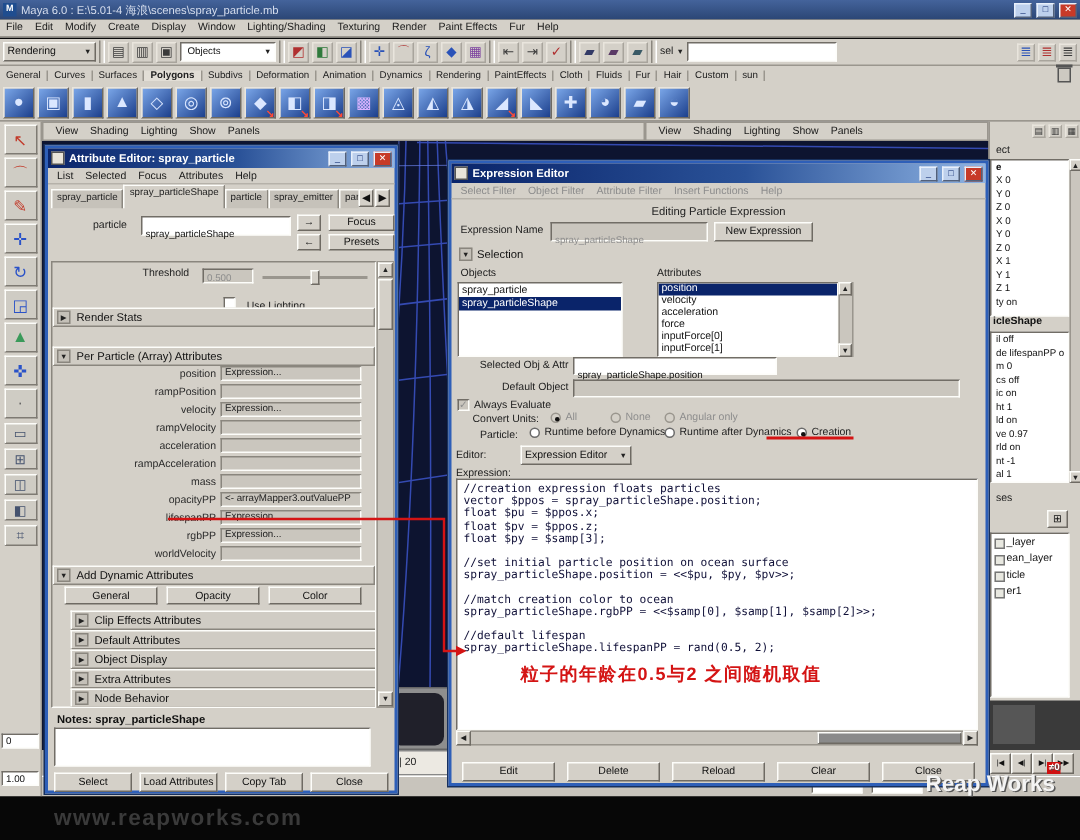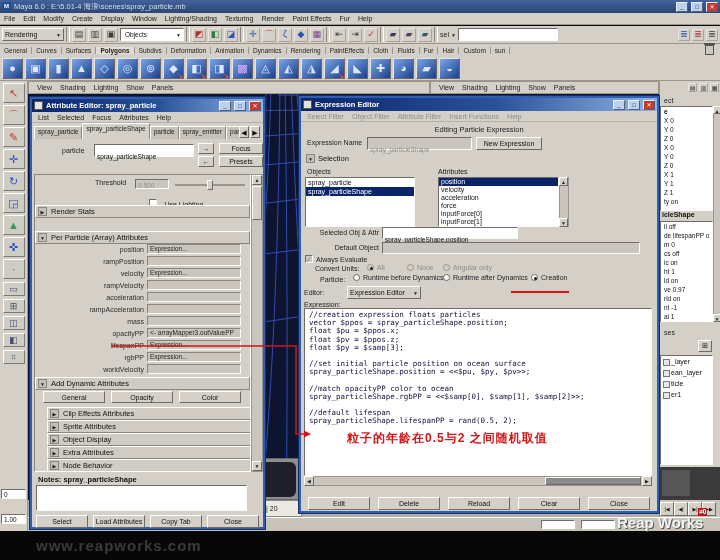--- a/index.html
+++ b/index.html
@@ -637,21 +637,21 @@
           <div class="btn" style="width:62px;height:12px">Color</div>
         </div>
       <div class="abs" style="left:12px;top:232px;width:100%">
 
       <div class="sec">
           <span class="secarr">▶</span>
           <span class="seclabel">Clip Effects Attributes</span>
           </div>
           <div class="sec">
           <span class="secarr">▶</span>
-          <span class="seclabel">Sprite Attributes</span>
+          <span class="seclabel">Default Attributes</span>
           </div>
           <div class="sec">
           <span class="secarr">▶</span>
           <span class="seclabel">Object Display</span>
           </div>
           <div class="sec">
           <span class="secarr">▶</span>
           <span class="seclabel">Extra Attributes</span>
           </div>
           <div class="sec">
@@ -669,21 +669,21 @@
     <div class="abs sk" style="left:4px;top:386px;width:211px;height:26px"></div>
     <div class="abs" style="left:4px;top:416px;right:4px;height:13px;display:flex;gap:5px">
 
     <div class="btn" style="flex:1">Select</div>
         <div class="btn" style="flex:1">Load Attributes</div>
         <div class="btn" style="flex:1">Copy Tab</div>
         <div class="btn" style="flex:1">Close</div>
       </div>
   </div>
 
-  <div class="w" style="left:299px;top:96px;width:360px;height:417px;z-index:4">
+  <div class="w" style="left:299px;top:107px;width:360px;height:417px;z-index:4">
     <div class="wtb">
       <span class="wicon"></span>
       <span class="wtitle">Expression Editor</span>
       <span class="wbtn">_</span>
       <span class="wbtn">□</span>
       <span class="wbtn close">✕</span>
     </div>
     <div class="wmenu gray">
 
     <span class="mi">Select Filter</span>
@@ -775,21 +775,21 @@
 
       <div class="code-line">//creation expression floats particles</div>
           <div class="code-line">vector $ppos = spray_particleShape.position;</div>
           <div class="code-line">float $pu = $ppos.x;</div>
           <div class="code-line">float $pv = $ppos.z;</div>
           <div class="code-line">float $py = $samp[3];</div>
           <div class="code-line"></div>
           <div class="code-line">//set initial particle position on ocean surface</div>
           <div class="code-line">spray_particleShape.position = &lt;&lt;$pu, $py, $pv&gt;&gt;;</div>
           <div class="code-line"></div>
-          <div class="code-line">//match opacityPP color to ocean</div>
+          <div class="code-line">//match creation color to ocean</div>
           <div class="code-line">spray_particleShape.rgbPP = &lt;&lt;$samp[0], $samp[1], $samp[2]&gt;&gt;;</div>
           <div class="code-line"></div>
           <div class="code-line">//default lifespan</div>
           <div class="code-line">spray_particleShape.lifespanPP = rand(0.5, 2);</div>
         </div>
       <div class="cn-note">粒子的年龄在0.5与2 之间随机取值</div>
     </div>
     <div class="sb" style="left:3px;top:378px;width:348px;height:10px">
       <div class="sbbtn" style="left:-1px;top:-1px;width:10px;height:10px">◀</div>
       <div class="thumb" style="left:240px;top:0;width:96px;height:8px;background:#8a8a8a"></div>

